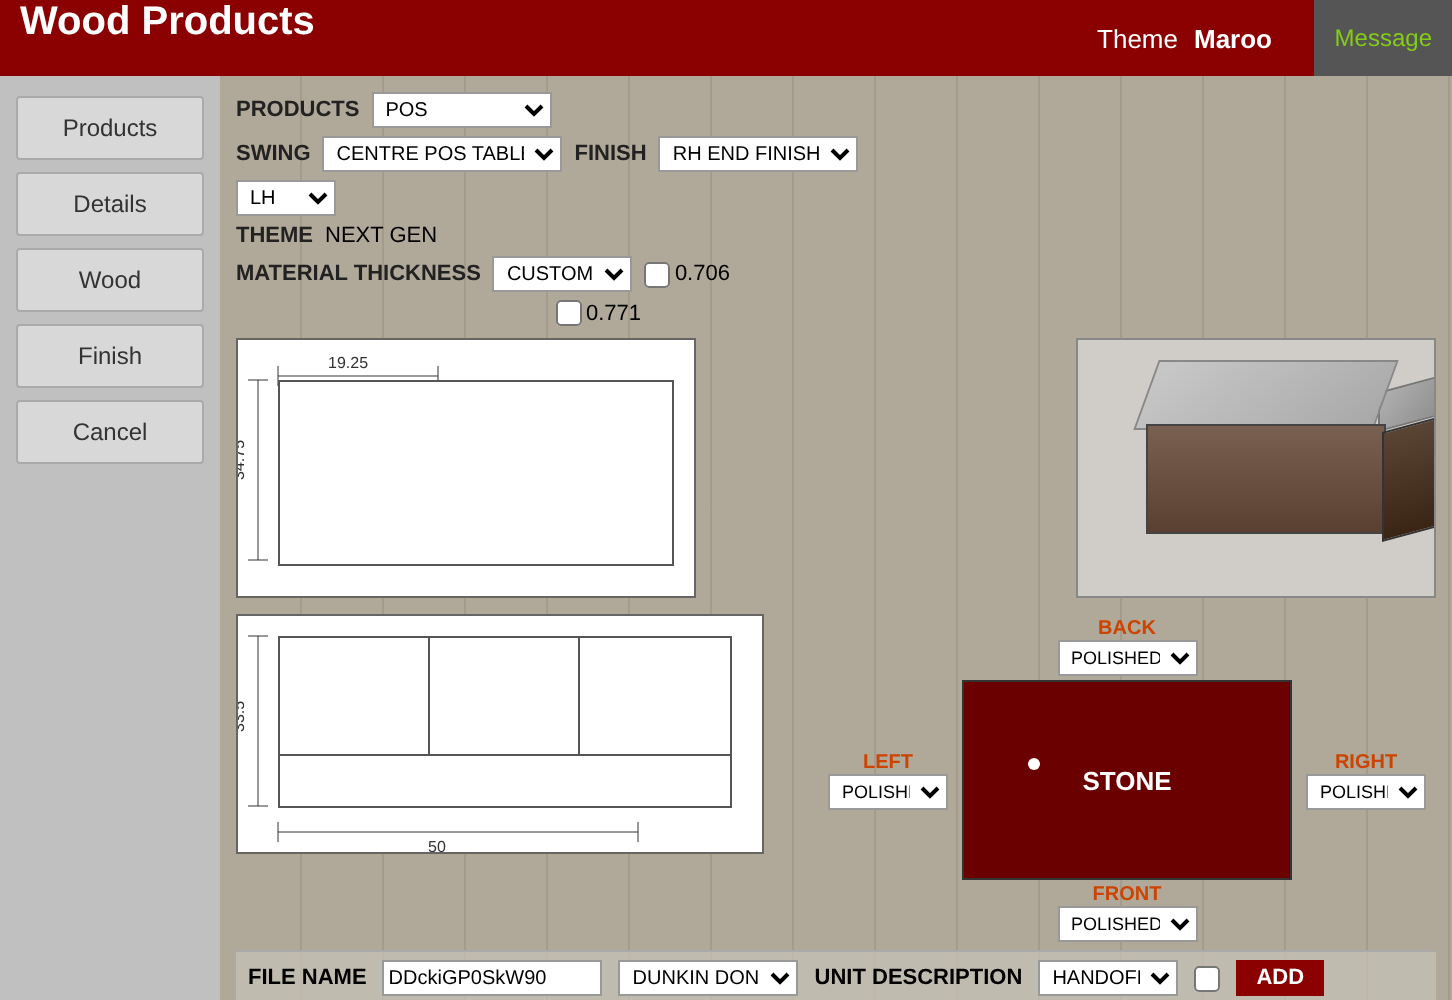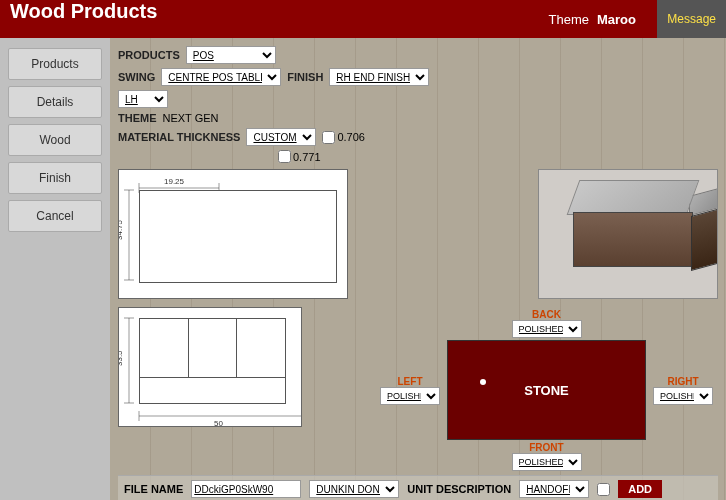--- a/index.html
+++ b/index.html
@@ -13,21 +13,21 @@
       justify-content: space-between;
       padding: 0 10px;
       height: 38px;
     }
     #header h1 { font-size: 20px; font-weight: bold; }
     #header-right { display: flex; align-items: center; gap: 8px; }
     #theme-label { font-size: 13px; }
     #theme-value { font-size: 13px; font-weight: bold; }
     #message-btn {
       background: #555;
-      color: #fde047;
+      color: #84cc16;
       padding: 4px 10px;
       font-size: 12px;
       border: none;
       cursor: pointer;
       height: 38px;
       position: absolute;
       right: 0;
       top: 0;
     }
 
@@ -83,42 +83,41 @@
       font-size: 11px;
       color: #222;
       white-space: nowrap;
     }
     select, input[type="text"] {
       font-size: 10px;
       padding: 1px 2px;
       border: 1px solid #999;
       background: white;
       height: 18px;
-      text-decoration: underline;
     }
     .checkbox-inline { display: flex; align-items: center; gap: 2px; }
 
     
     #drawing-area {
       display: flex;
       gap: 27px;
       margin-top: 6px;
     }
     #left-drawings {
       display: flex;
       flex-direction: column;
       gap: 8px;
     }
     .drawing-box {
       background: white;
       border: 1px solid #666;
       position: relative;
     }
     #top-drawing { width: 230px; height: 130px; }
-    #bottom-drawing { width: 184px; height: 120px; text-align: right; }
+    #bottom-drawing { width: 264px; height: 120px; text-align: right; }
 
     
     #right-panel {
       display: flex;
       flex-direction: column;
       gap: 6px;
       flex: 1;
     }
     #iso-view {
       background: #d0ccc8;

